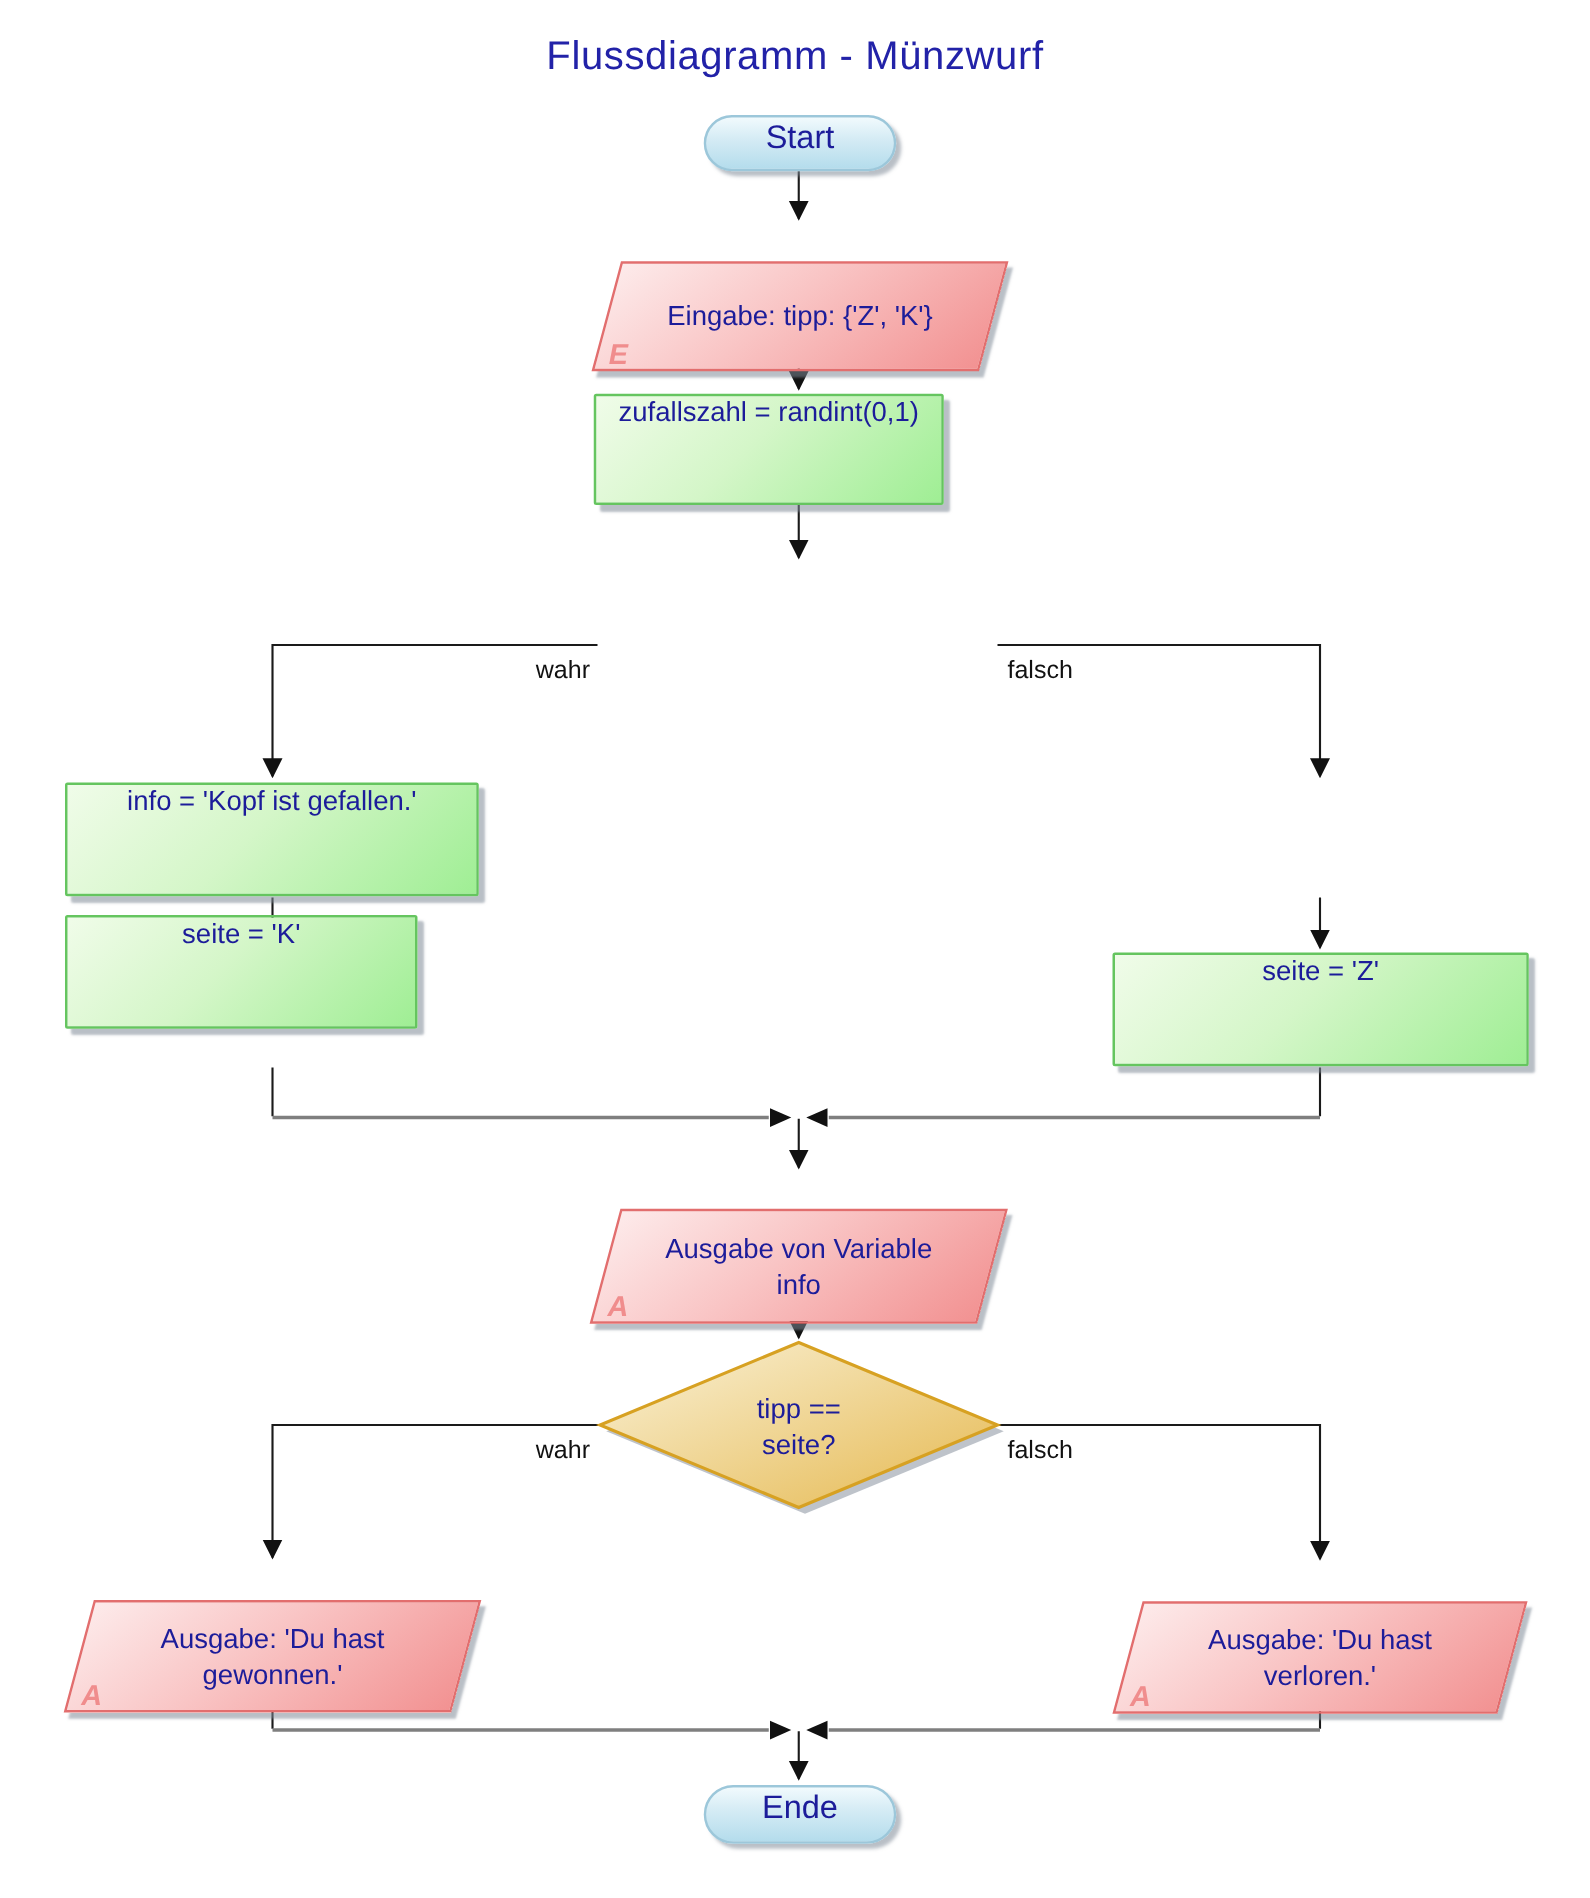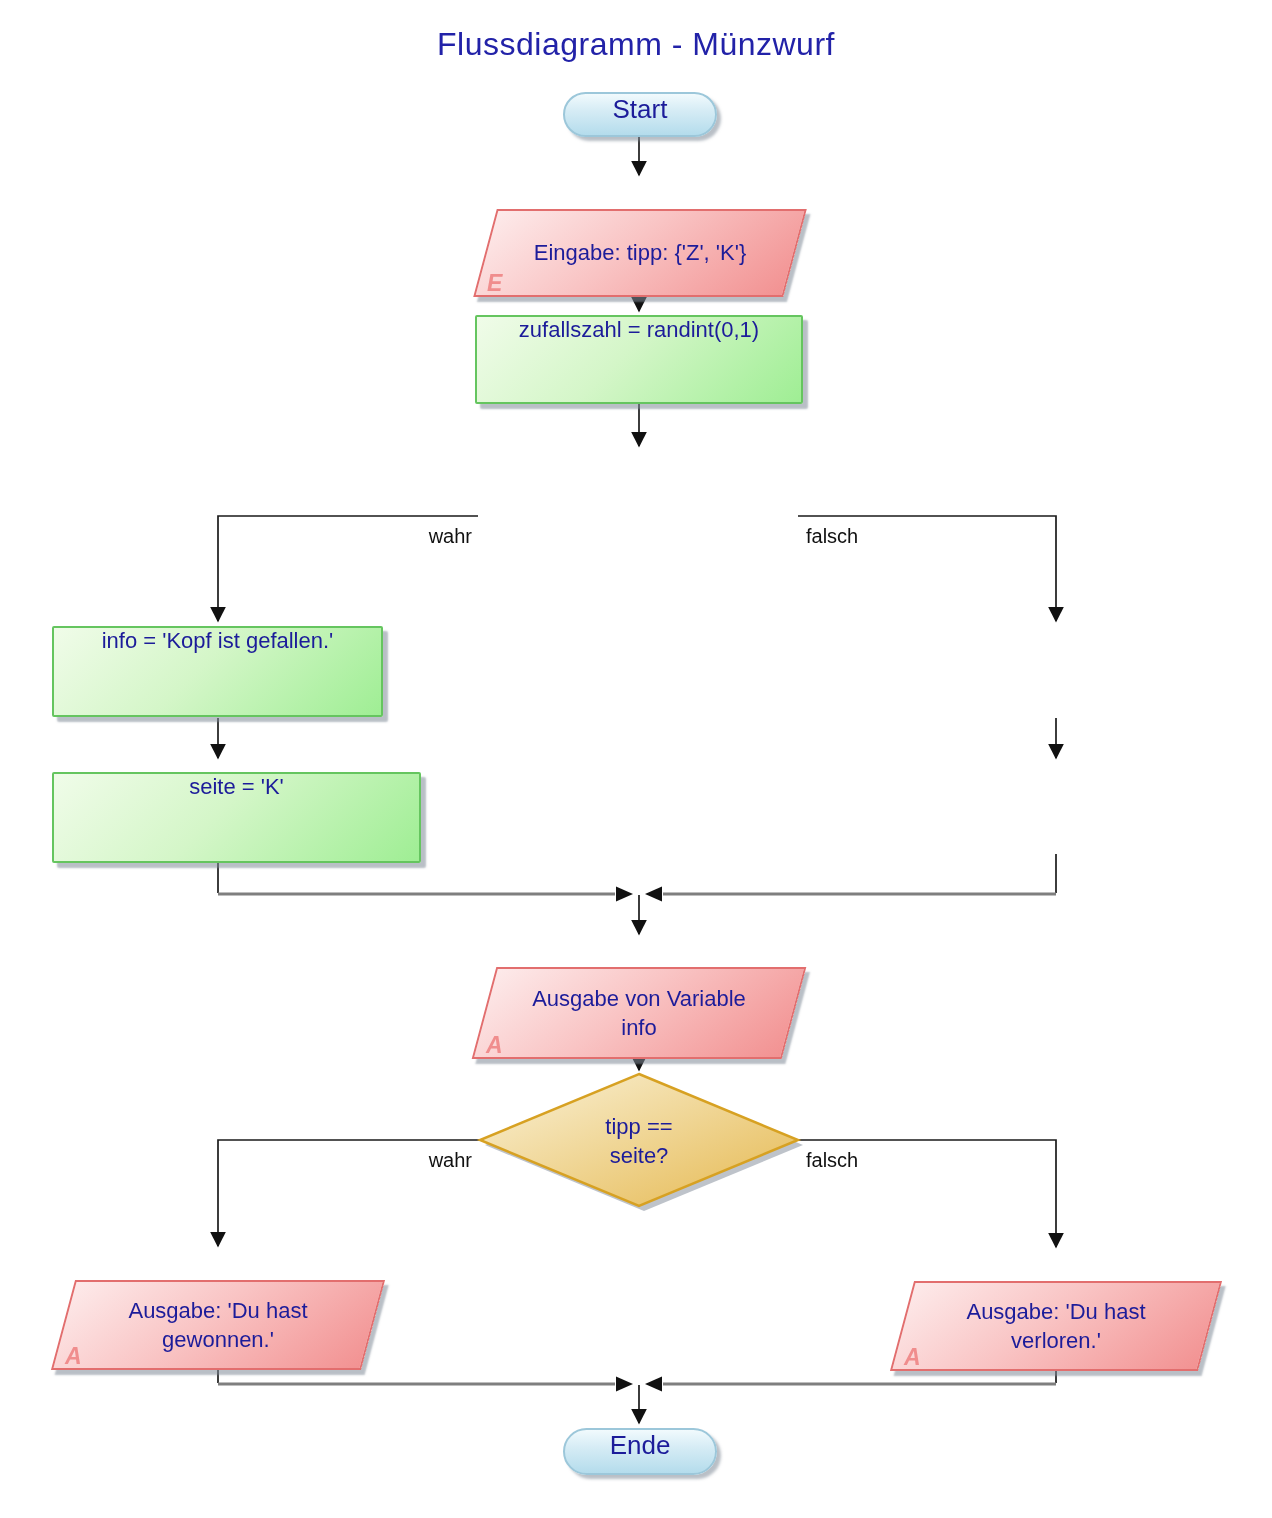--- a/index.html
+++ b/index.html
@@ -84,34 +84,37 @@
   </div>
 
   <div class="pargroup" style="left:485px;top:180px;width:310px;height:88px;">
     <div class="parbg"></div>
     <div class="partext">
       <div>Eingabe: tipp: {'Z', 'K'}</div>
     </div>
     <div class="badge">E</div>
   </div>
 
-  <div class="node process" style="left:475px;top:315px;width:328px;height:89px;">
+  <div class="node process" style="left:475px;top:315px;width:280px;height:89px;">
     <span>zufallszahl = randint(0,1)</span>
   </div>
 
   <div class="branch-label lbl-right" style="left:380px;top:525px;width:92px;">wahr</div>
   <div class="branch-label" style="left:806px;top:525px;width:110px;">falsch</div>
 
   <div class="node process" style="left:52px;top:626px;width:331px;height:91px;">
     <span>info = 'Kopf ist gefallen.'</span>
   </div>
-  <div class="node process" style="left:52px;top:772px;width:369px;height:91px;">
+  <div class="node process" style="left:52px;top:732px;width:282px;height:91px;">
     <span>seite = 'K'</span>
   </div>
 
+  <div class="node process" style="left:890px;top:762px;width:333px;height:91px;">
+    <span>seite = 'Z'</span>
+  </div>
 
   <div class="pargroup" style="left:484px;top:938px;width:310px;height:92px;">
     <div class="parbg"></div>
     <div class="partext">
       <div>Ausgabe von Variable</div>
       <div>info</div>
     </div>
     <div class="badge">A</div>
   </div>
 

